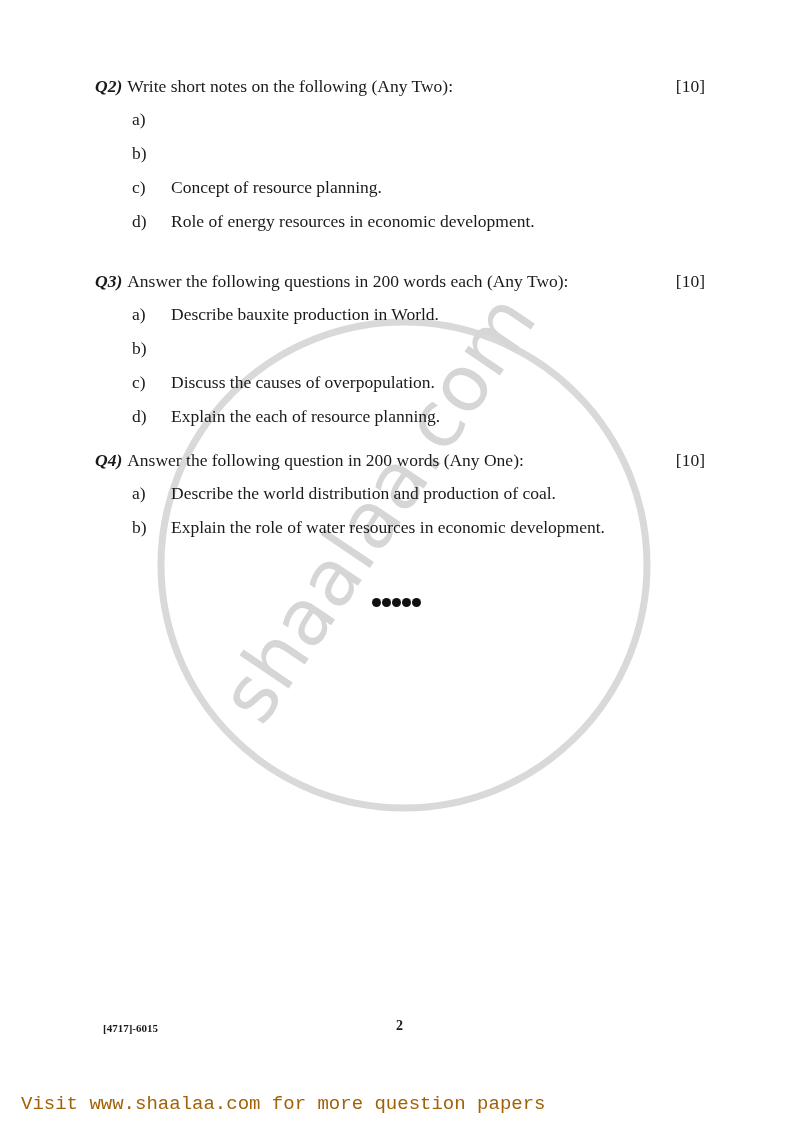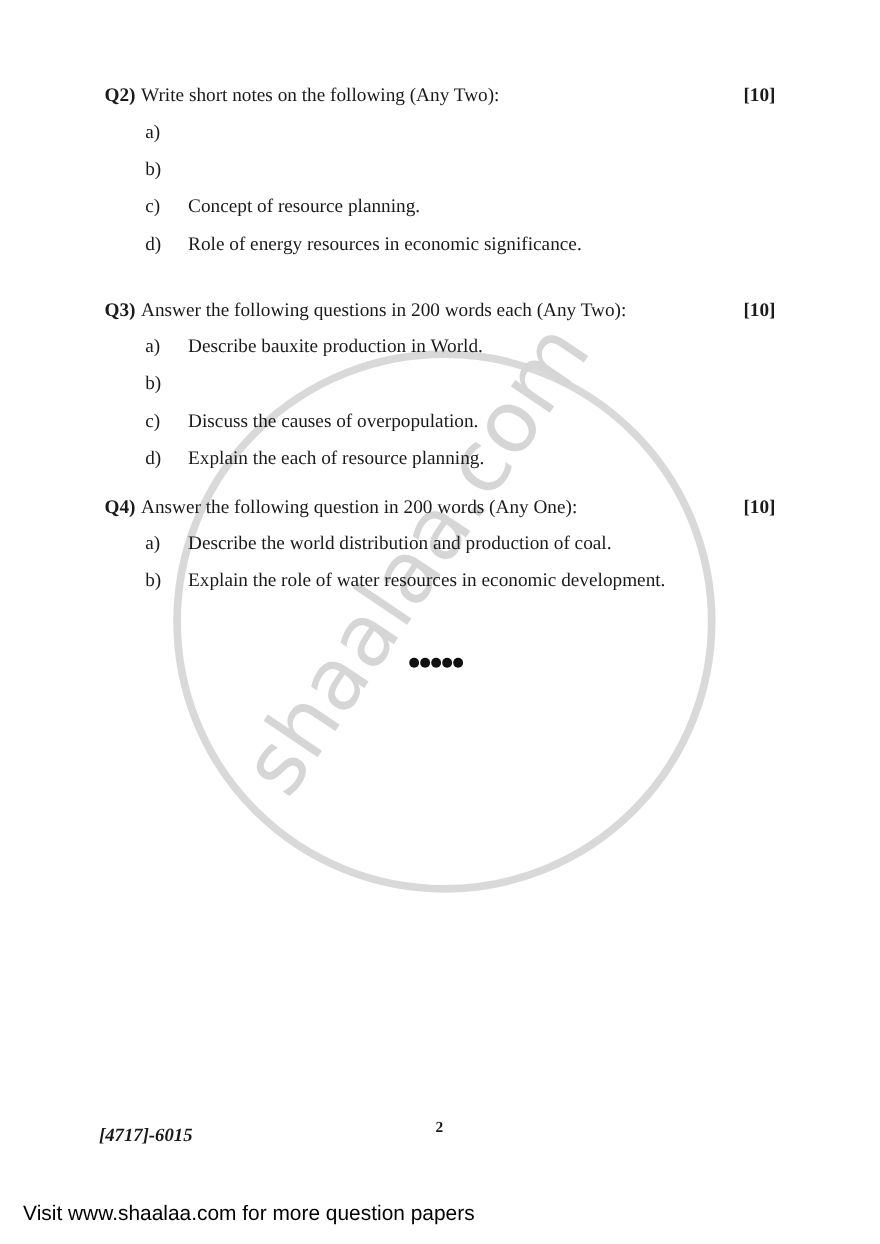--- a/index.html
+++ b/index.html
@@ -38,29 +38,30 @@
       width: 610px;
     }
     .q-head {
       position: relative;
       height: 24px;
       font-size: 17.5px;
       line-height: 24px;
       white-space: nowrap;
     }
     .q-num {
+      font-style: italic;
       font-weight: bold;
       margin-right: 5px;
       margin-top: 41px;
     }
     .q-marks {
       position: absolute;
       right: 0;
       top: 0;
-      font-weight: bold;
+      font-weight: normal;
     }
     .sub {
       position: relative;
       height: 34px;
       font-size: 17.5px;
       line-height: 34px;
       white-space: nowrap;
     }
     .sub-label {
       position: absolute;
@@ -81,40 +82,39 @@
     .end-mark span {
       display: inline-block;
       width: 9px;
       height: 9px;
       border-radius: 50%;
       background: #111;
       margin-right: 1px;
     }
     .paper-code {
       position: absolute;
-      left: 90px;
+      left: 103px;
       top: 1022px;
-      font-size: 17px;
+      font-size: 11px;
       font-weight: bold;
-      font-style: italic;
     }
     .page-num {
       position: absolute;
       left: 396px;
       top: 1018px;
       font-size: 14px;
       font-weight: bold;
     }
     .site-footer {
       position: absolute;
       left: 21px;
       top: 1093px;
-      font-family: Liberation Sans, sans-serif;
+      font-family: Liberation Mono, monospace;
       font-size: 19px;
-      color: #000000;
+      color: #a16207;
     }
   </style>
 </head>
 <body>
 
 <svg class="watermark" width="800" height="1131" viewBox="0 0 800 1131">
   <circle cx="404" cy="565" r="243" fill="none" stroke="#d9d9d9" stroke-width="7"></circle>
   <text x="0" y="0" transform="translate(262,728) rotate(-56)" font-family="DejaVu Sans, sans-serif" font-size="78" fill="#d6d6d6">shaalaa.com</text>
 </svg>
 
@@ -131,21 +131,21 @@
     </div>
     <div class="sub">
       <span class="sub-label">b)</span>
     </div>
     <div class="sub">
       <span class="sub-label">c)</span>
       <span class="sub-text">Concept of resource planning.</span>
     </div>
     <div class="sub">
       <span class="sub-label">d)</span>
-      <span class="sub-text">Role of energy resources in economic significance.</span>
+      <span class="sub-text">Role of energy resources in economic development.</span>
     </div>
   </div>
 
   <div class="question" style="top:269px;">
     <div class="q-head">
       <span class="q-num">Q3)</span><span class="q-prompt">Answer the following questions in 200 words each (Any Two):</span>
       <span class="q-marks">[10]</span>
     </div>
     <div style="height:4px"></div>
     <div class="sub">

